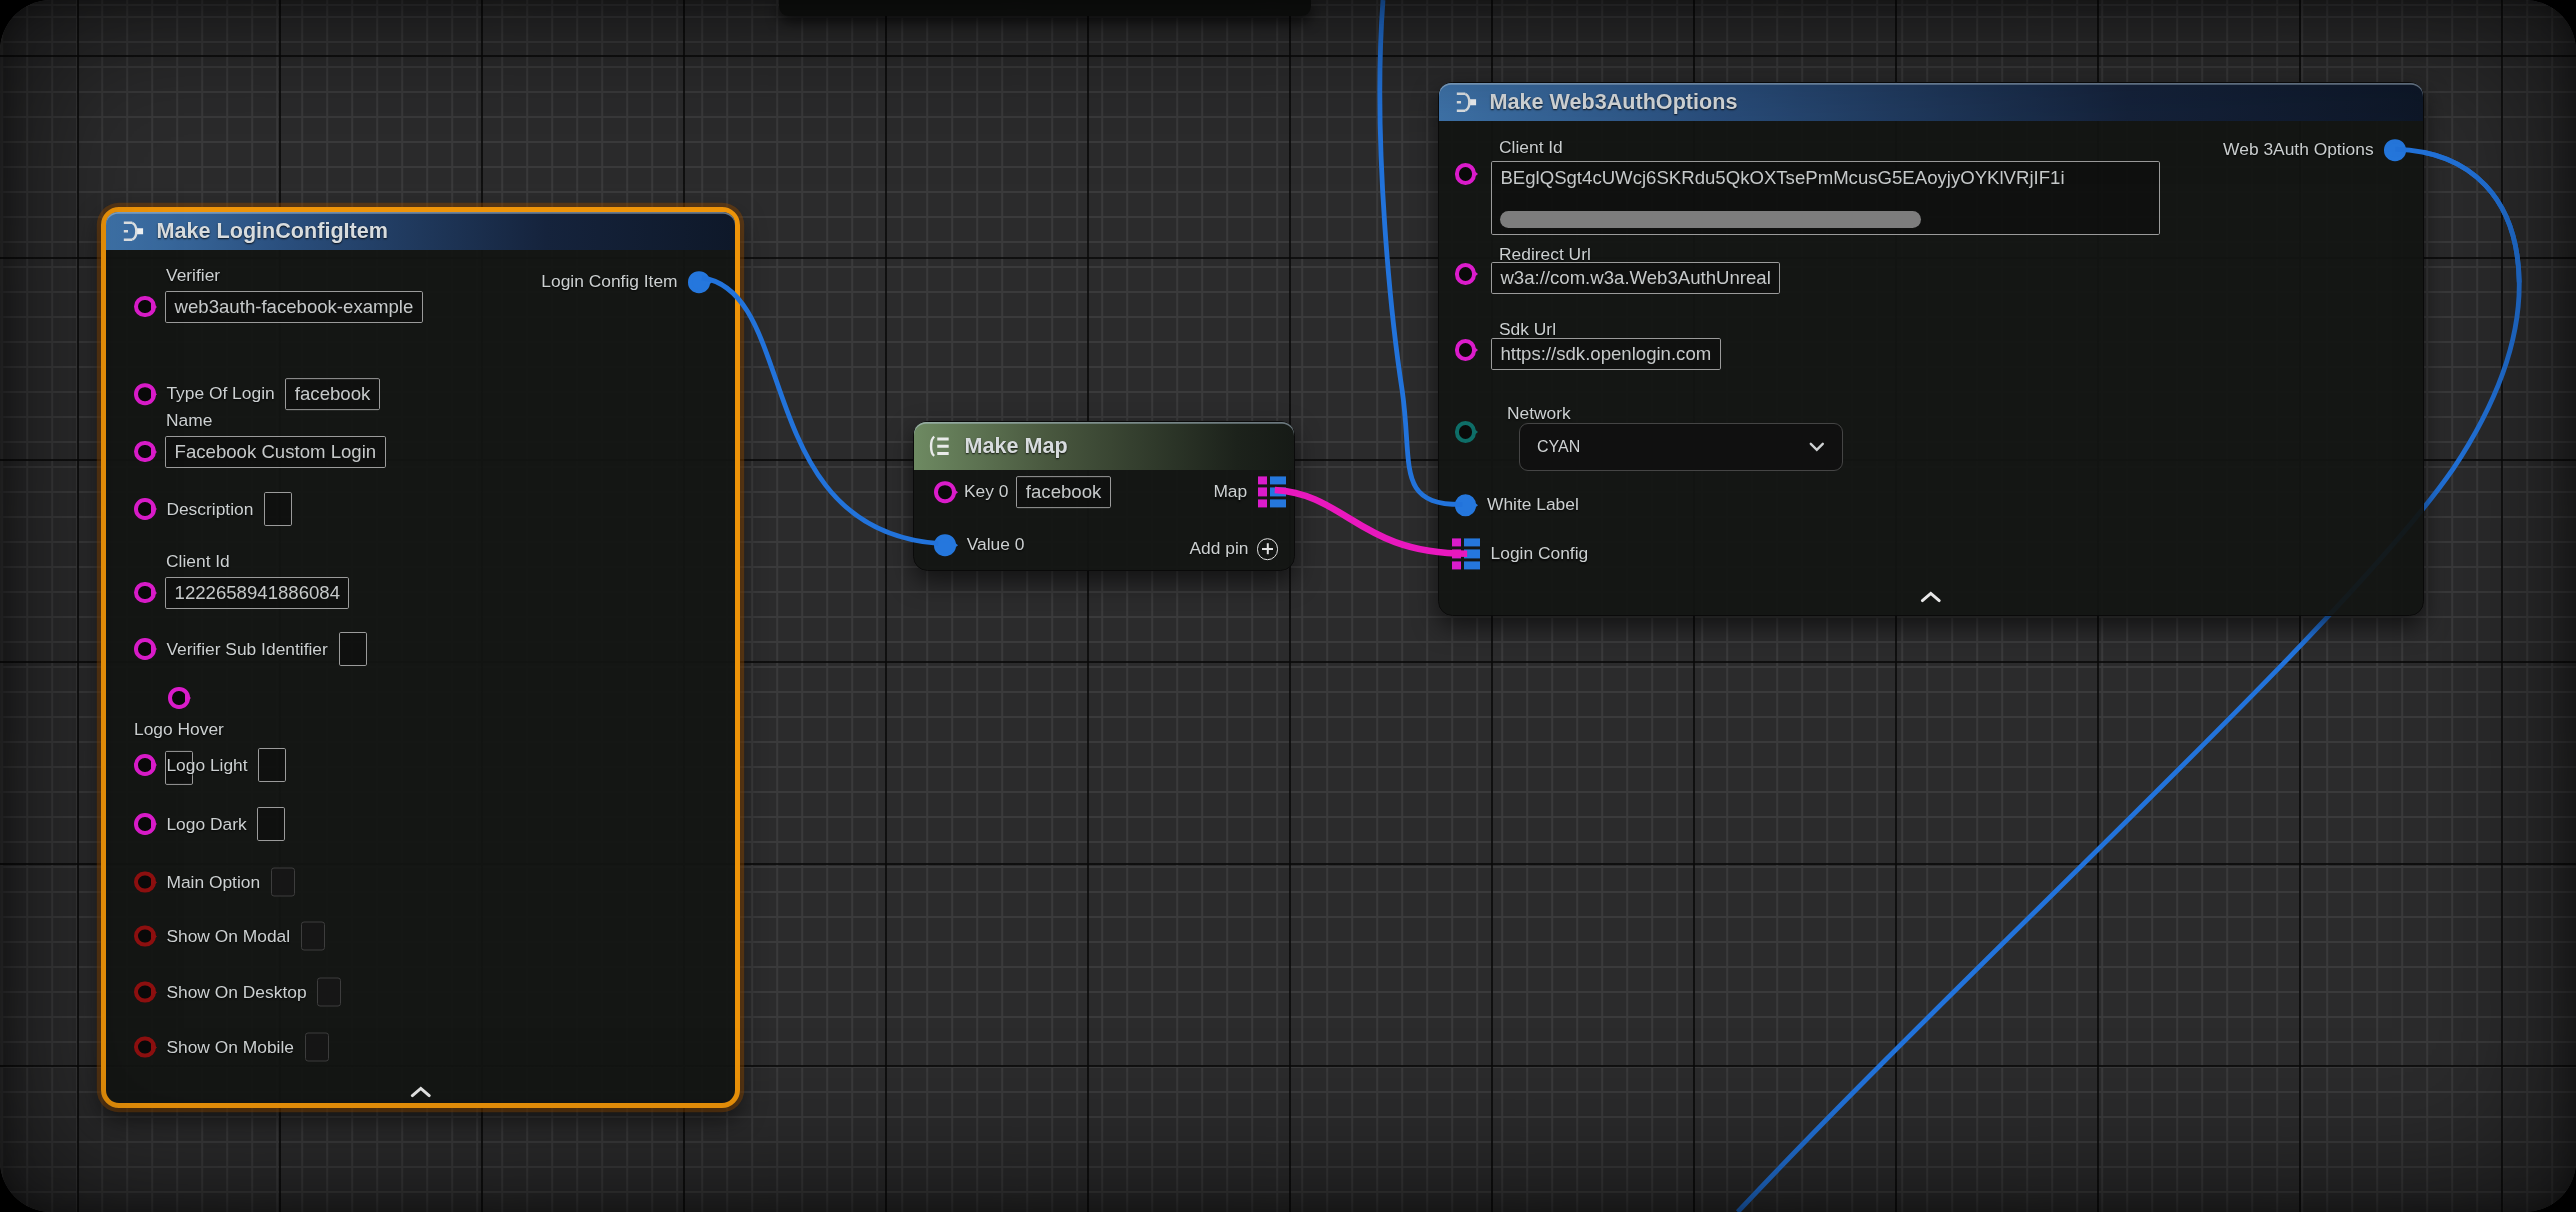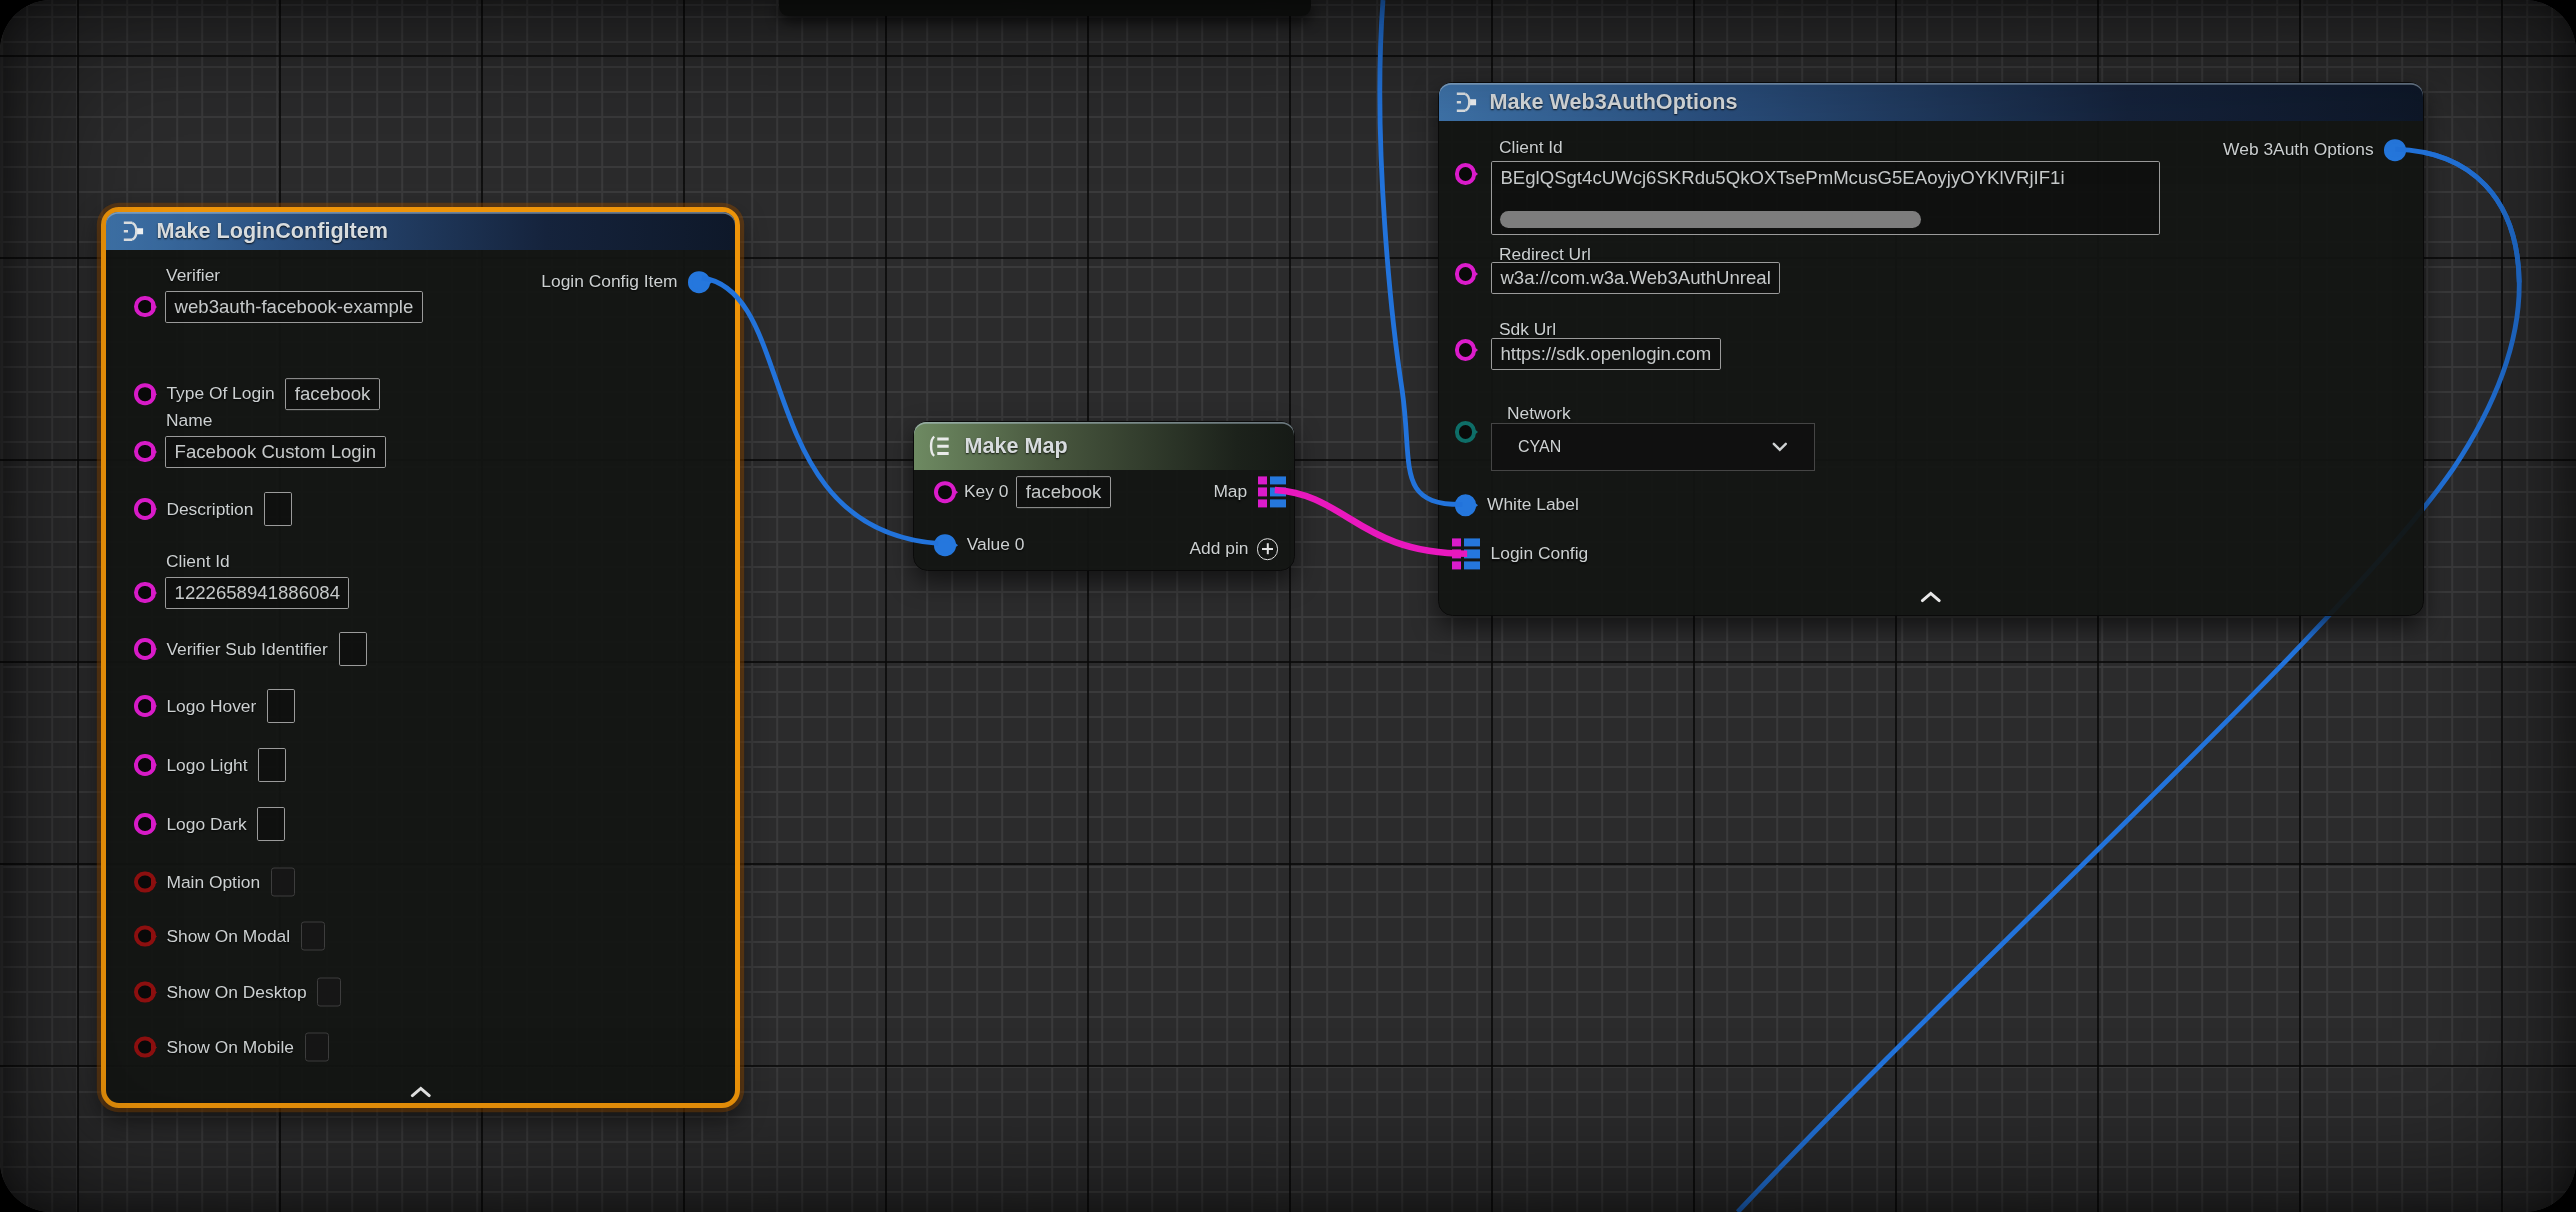--- a/index.html
+++ b/index.html
@@ -57,23 +57,23 @@
           color:#c6c9ca; font-size:18.6px; padding:4.2px 8.4px; white-space:nowrap; line-height:1.15; }
   .tbox.empty { width:28px; height:34px; padding:0; }
   .bbox { width:24px; height:29px; background:#161616; border:1.8px solid #3d3d3d; border-radius:3px; flex:none; }
 
   .bigbox { position:absolute; border:1.8px solid #9b9b9b; border-radius:1.8px; background:rgba(5,5,5,0.28);
             overflow:hidden; padding:4.8px 8.4px; }
   .bigbox .val { color:#c6c9ca; font-size:18.6px; white-space:nowrap; }
   .scrollpill { position:absolute; left:8.4px; bottom:6px; width:421px; height:17px;
                 background:#7d7d7d; border-radius:8.4px; }
 
-  .dropdown { position:absolute; background:#101010; border:1.8px solid #454545; border-radius:0;
-              display:flex; align-items:center; justify-content:space-between; padding:0 26px;
-              color:#cfd2d3; font-size:16px; }
+  .dropdown { position:absolute; background:#101010; border:1.8px solid #454545; border-radius:9px;
+              display:flex; align-items:center; justify-content:space-between; padding:0 17px;
+              color:#cfd2d3; font-size:16px;margin-left:28px; }
   .chev-btn { position:absolute; left:50%; transform:translateX(-50%); width:30px; height:18px;
               display:flex; align-items:center; justify-content:center; }
   .addpin { display:flex; align-items:center; gap:8.4px; }
   .plus { width:21.6px; height:21.6px; border:1.8px solid #e3e3e3; border-radius:50%; position:relative; flex:none; }
   .plus::before, .plus::after { content:""; position:absolute; background:#e3e3e3; }
   .plus::before { left:50%; top:4.2px; bottom:4.2px; width:2.4px; transform:translateX(-50%); }
   .plus::after  { top:50%; left:4.2px; right:4.2px; height:2.4px; transform:translateY(-50%); }
 
   #topstub { position:absolute; left:779px; top:0; width:532px; height:15.6px; background:#131413;
              border-radius:0 0 9.6px 9.6px; box-shadow:0 6px 13.2px rgba(0,0,0,0.65); z-index:10; }
@@ -140,21 +140,21 @@
         <span class="tbox">1222658941886084</span>
       </div>
     </div>
 
     <div class="row c" style="left:28px; top:437px;">
       <span class="pin"></span>
       <span class="lbl">Verifier Sub Identifier</span>
       <span class="tbox empty"></span>
     </div>
 
-    <div class="row c" style="left:28px; top:494px;">
+    <div class="row c" style="left:28px; top:524px;flex-direction:column;">
       <span class="pin"></span>
       <span class="lbl">Logo Hover</span>
       <span class="tbox empty"></span>
     </div>
 
     <div class="row c" style="left:28px; top:553px;">
       <span class="pin"></span>
       <span class="lbl">Logo Light</span>
       <span class="tbox empty"></span>
     </div>

